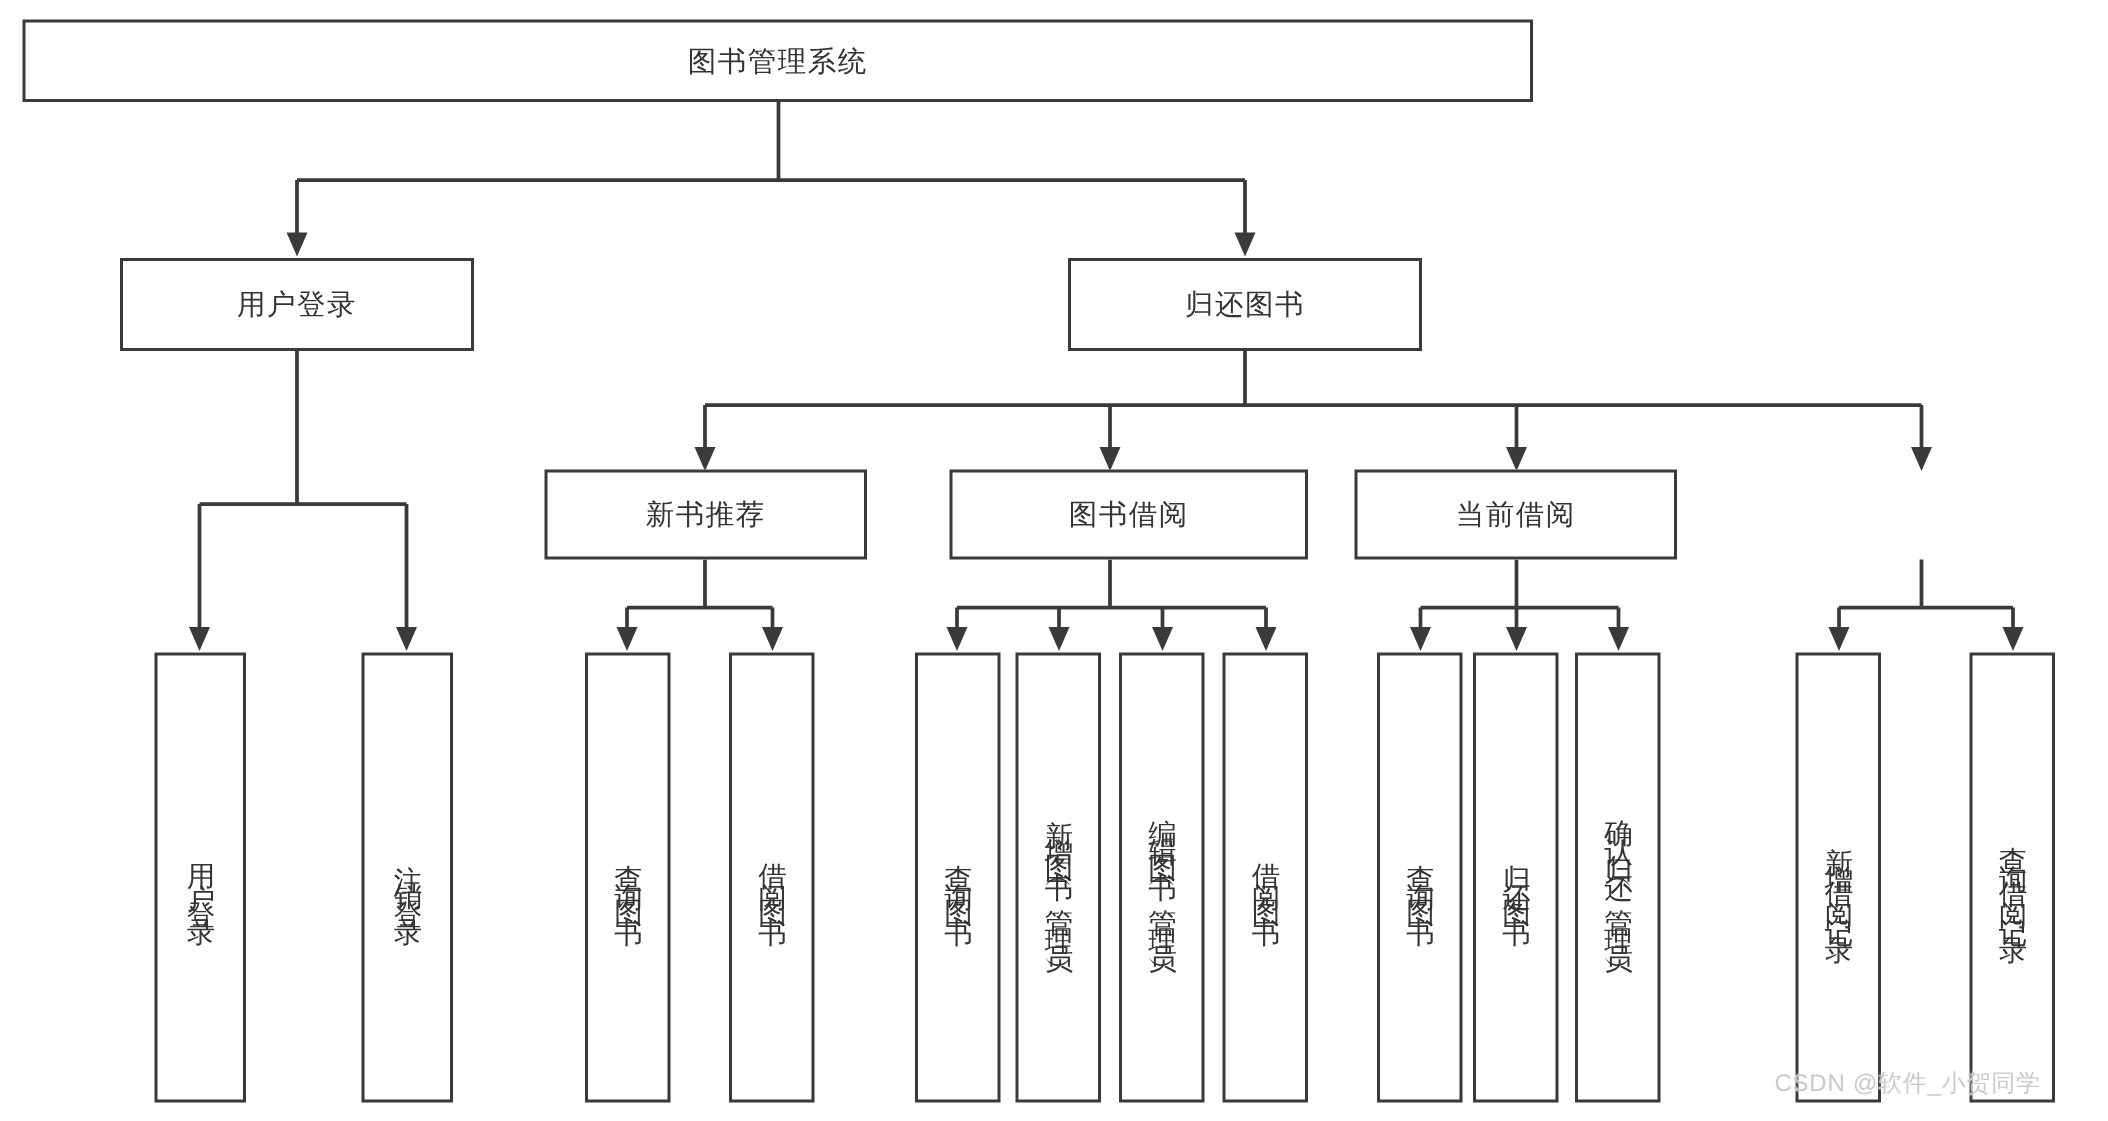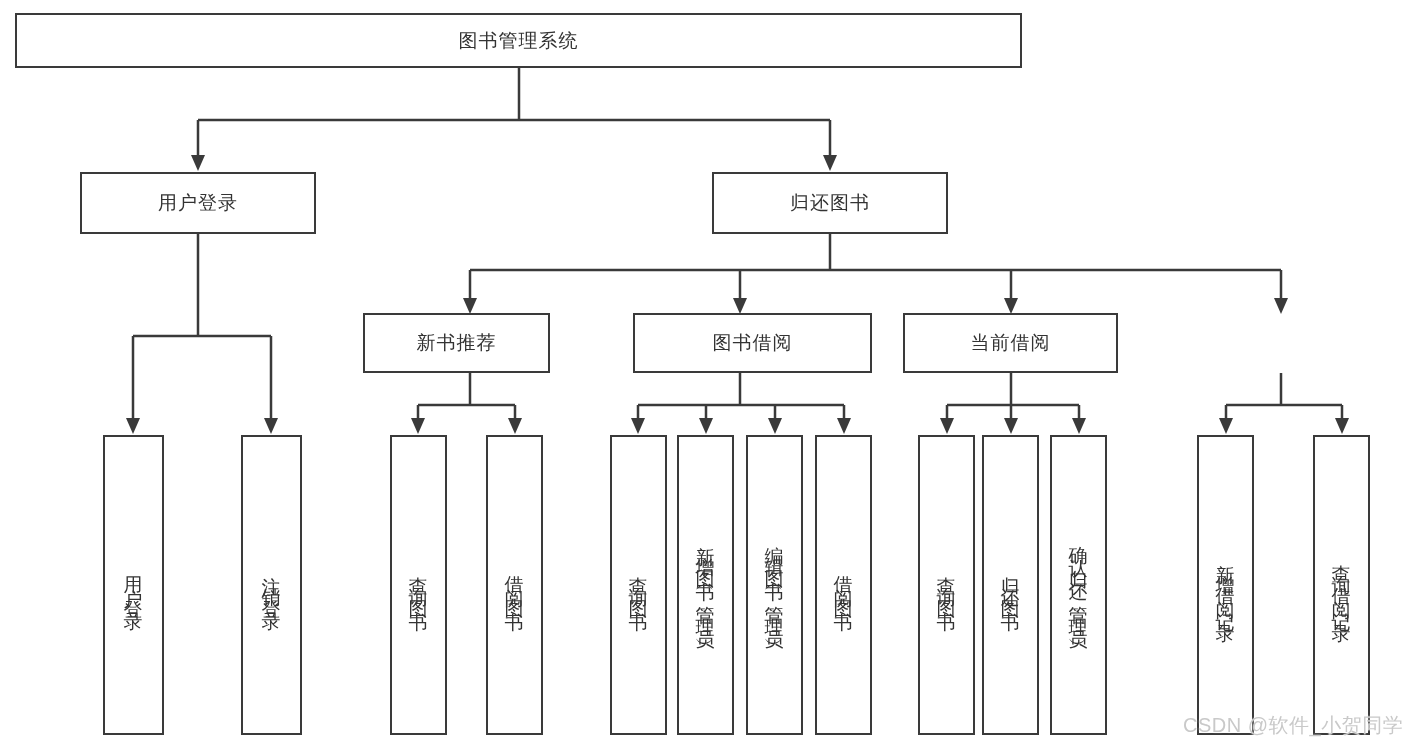--- a/index.html
+++ b/index.html
@@ -40,21 +40,21 @@
     line-height: 1;
     letter-spacing: 12px;
     font-size: 19px;
     color: #333333;
   }
 
   .watermark {
     position: absolute;
     left: 1183px;
     top: 712px;
-    font-size: 20px;
+    font-size: 16px;
     color: #c9c9c9;
     white-space: nowrap;
     text-shadow: 0 0 2px #ffffff;
     letter-spacing: 0.5px;
   }
 </style>
 </head>
 <body>
 
 <div class="canvas">
@@ -103,21 +103,21 @@
     <span>图书管理系统</span>
   </div>
 
   <div class="box" style="left:80px; top:172px; width:236px; height:62px;">
     <span>用户登录</span>
   </div>
   <div class="box" style="left:712px; top:172px; width:236px; height:62px;">
     <span>归还图书</span>
   </div>
 
-  <div class="box" style="left:363px; top:313px; width:187px; height:60px;">
+  <div class="box" style="left:363px; top:313px; width:215px; height:60px;">
     <span>新书推荐</span>
   </div>
   <div class="box" style="left:633px; top:313px; width:239px; height:60px;">
     <span>图书借阅</span>
   </div>
   <div class="box" style="left:903px; top:313px; width:215px; height:60px;justify-content:center;">
     <span>当前借阅</span>
   </div>
 
   <div class="box leaf" style="left:103px; top:435px; width:61px; height:300px;">

